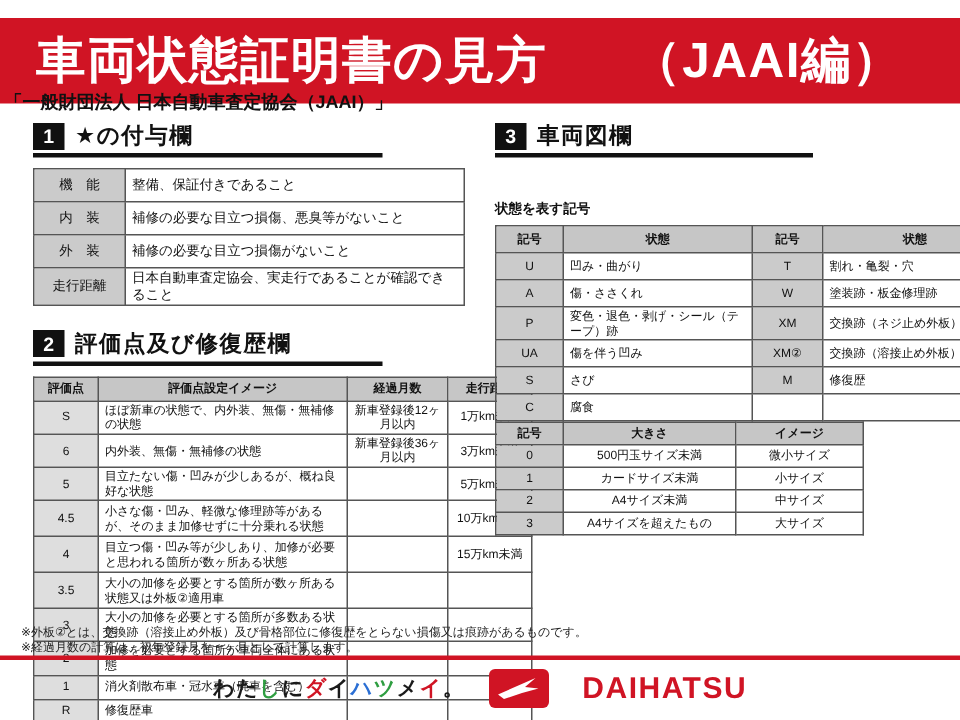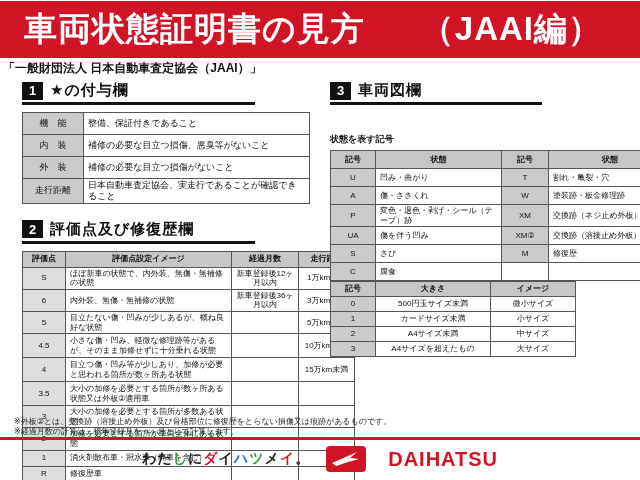--- a/index.html
+++ b/index.html
@@ -1,20 +1,20 @@
 <!DOCTYPE html>
 <html lang="ja"><head>
 <meta charset="utf-8">
 <style>
   html,body{margin:0;padding:0;}
   body{font-family:"Liberation Sans","DejaVu Sans",sans-serif;background:#fff;}
   .page{position:relative;width:640px;height:480px;background:#ffffff;overflow:hidden;}
 
   
-  .band{position:absolute;left:0;top:1px;width:640px;height:57px;background:#d01424;
+  .band{position:absolute;left:0;top:12px;width:640px;height:57px;background:#d01424;
         display:flex;align-items:center;justify-content:space-between;
         padding:0 38px 0 24px;box-sizing:border-box;}
   .band .t{color:#fff;font-size:33px;font-weight:bold;letter-spacing:1px;white-space:nowrap;}
   .org{position:absolute;left:3px;top:60px;font-size:12px;font-weight:bold;color:#111;white-space:nowrap;}
 
   
   .sec-head{display:flex;align-items:center;gap:7px;}
   .badge{width:21px;height:18px;background:#111;color:#fff;font-size:13px;font-weight:bold;
          display:flex;align-items:center;justify-content:center;flex:0 0 auto;}
   .sec-title{font-size:15px;font-weight:bold;color:#111;white-space:nowrap;letter-spacing:1px;}

